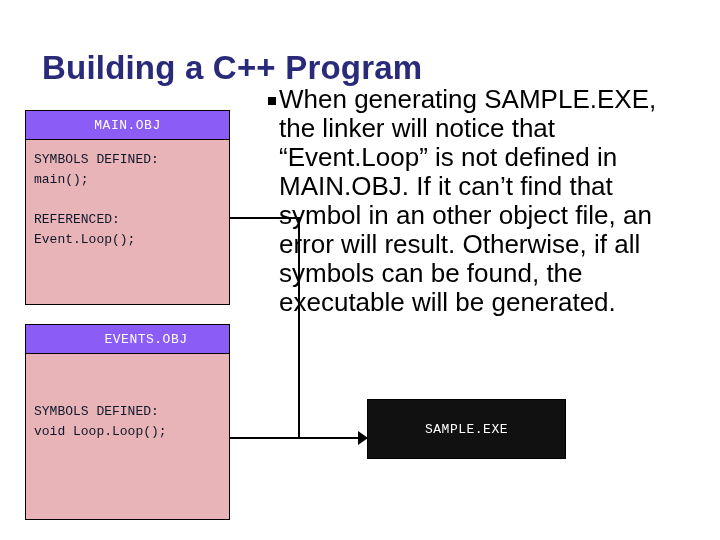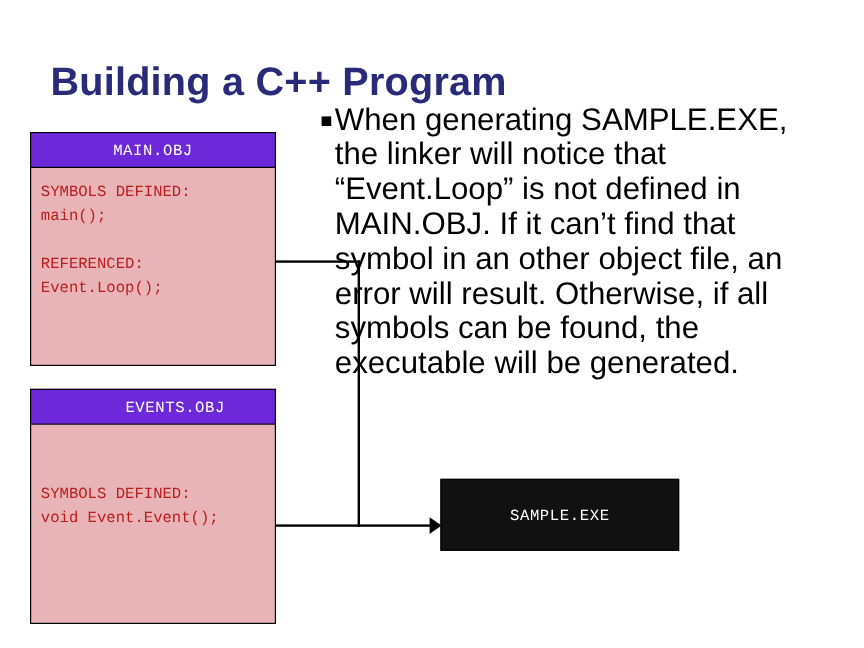--- a/index.html
+++ b/index.html
@@ -25,39 +25,39 @@
     left: 42px;
     top: 24px;
     font-size: 33px;
     font-weight: bold;
     color: #2a2a7a;
     letter-spacing: 0.2px;
     white-space: nowrap;
     margin-top: 25px;
   }
   .obj-header {
-    background: #6d28d9;
+    background: #8b5cf6;
     color: #ffffff;
     font-family: "Liberation Mono", monospace;
     font-size: 13px;
     text-align: center;
     letter-spacing: 0.5px;
     box-sizing: border-box;
     border: 1px solid #000000;
     position: absolute;
   }
   .obj-body {
     background: #e8b4b8;
     box-sizing: border-box;
     border: 1px solid #000000;
     border-top: none;
     position: absolute;
     font-family: "Liberation Mono", monospace;
     font-size: 13px;
-    color: #b91c1c;
+    color: #0f172a;
     line-height: 20px;
     padding: 10px 8px 0 8px;
   }
   .obj-body .ln { white-space: pre; }
   .obj-body .gap { height: 20px; }
 
   
   #main-obj-header {
     left: 25px; top: 110px; width: 205px; height: 30px;
     line-height: 30px;
@@ -149,21 +149,21 @@
     <div class="ln">SYMBOLS DEFINED:</div>
     <div class="ln">main();</div>
     <div class="gap"></div>
     <div class="ln">REFERENCED:</div>
     <div class="ln">Event.Loop();</div>
   </div>
 
   <div class="obj-header" id="events-obj-header">EVENTS.OBJ</div>
   <div class="obj-body" id="events-obj-body">
     <div class="ln">SYMBOLS DEFINED:</div>
-    <div class="ln">void Event.Event();</div>
+    <div class="ln">void Loop.Loop();</div>
   </div>
 
   <div class="conn" id="conn-top"></div>
   <div class="conn" id="conn-vert"></div>
   <div class="conn" id="conn-bottom"></div>
   <div class="conn" id="conn-arrow-line"></div>
   <div id="conn-arrow-head"></div>
 
   <div id="sample-exe">SAMPLE.EXE</div>
 

